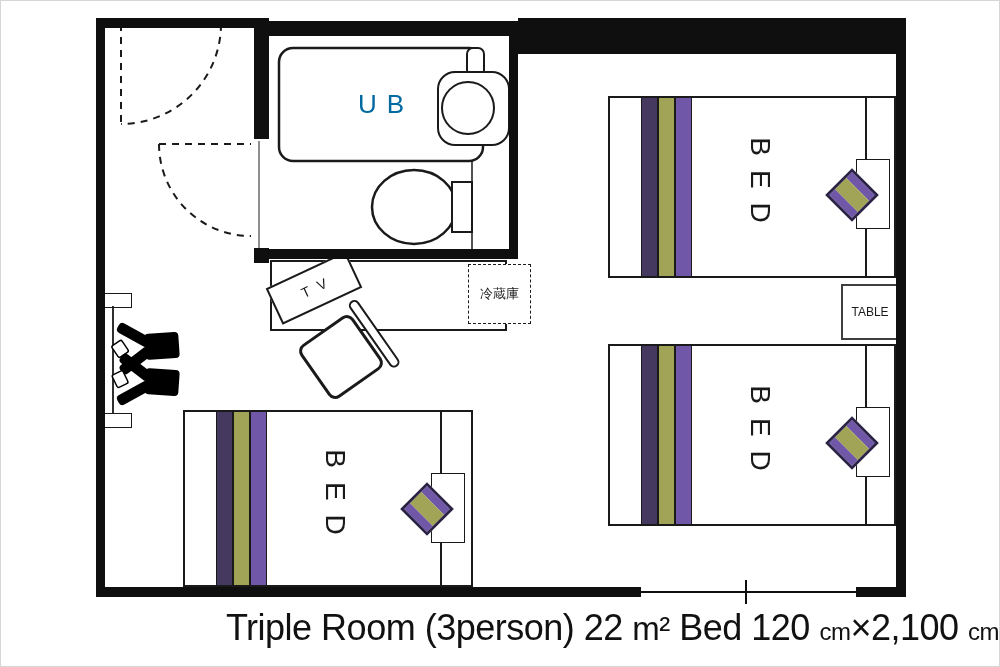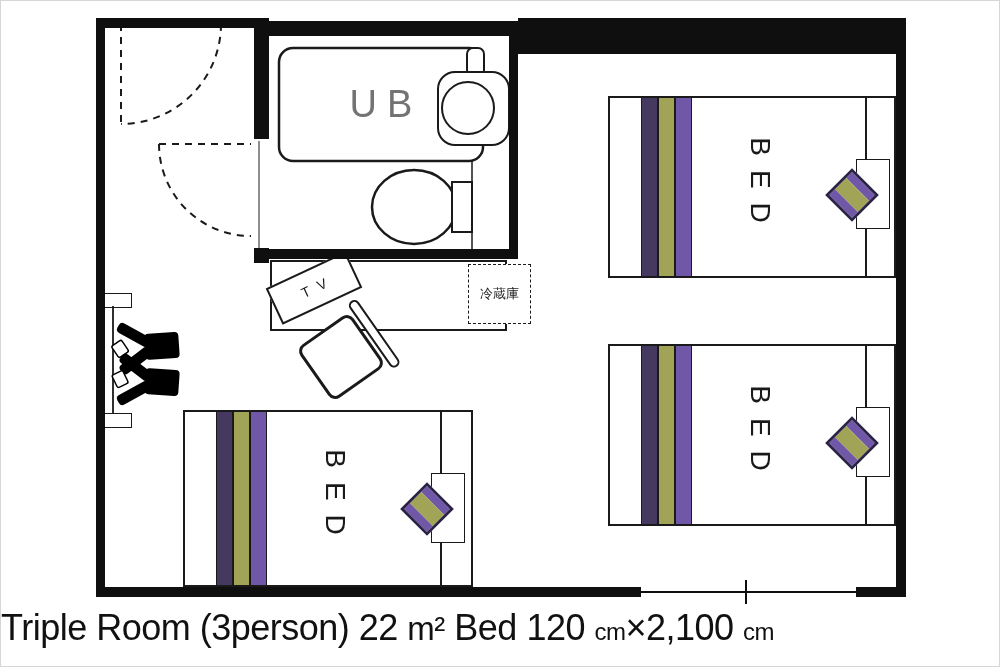--- a/index.html
+++ b/index.html
@@ -28,23 +28,23 @@
   .counter{position:absolute;left:269px;top:259px;width:233px;height:67px;border:2px solid #1a1a1a;background:#fff;}
   .tv-box{position:absolute;left:269px;top:267px;width:84px;height:36px;border:2px solid #1a1a1a;background:#fff;
     transform:rotate(-25deg);display:flex;align-items:center;justify-content:center;}
   .tv-box span{font-size:14px;letter-spacing:9px;padding-left:9px;}
   .fridge{position:absolute;left:440px;top:263px;width:61px;height:58px;border:1.5px dashed #1a1a1a;background:#fff;
     display:flex;align-items:center;justify-content:center;font-size:13px;letter-spacing:0;margin-left:27px;}
   .table-box{position:absolute;left:840px;top:283px;width:54px;height:52px;border:2px solid #3f3f3f;background:#fff;
     display:flex;align-items:center;justify-content:center;font-size:12px;color:#1a1a1a;}
   .desk-support{position:absolute;width:30px;height:13px;border:1.5px solid #1a1a1a;background:#fff;}
   .ub-label{position:absolute;left:330px;top:84px;width:90px;height:38px;display:flex;align-items:center;justify-content:center;
-    font-size:38px;letter-spacing:10px;padding-left:10px;color:#737373;}
+    font-size:26px;letter-spacing:10px;padding-left:10px;color:#0369a1;}
   
-  .caption{position:absolute;left:0;top:606px;width:100%;text-align:left;font-size:36px;letter-spacing:-0.5px;color:#111;white-space:nowrap;}
+  .caption{position:absolute;left:0;top:606px;width:100%;text-align:right;font-size:36px;letter-spacing:-0.5px;color:#111;white-space:nowrap;}
   .caption .u{font-size:24px;}
   .caption .m2{font-size:33px;}
   svg{position:absolute;left:0;top:0;}
 </style>
 </head>
 <body>
 
 <div class="frame">
 
   <div class="bed" style="left:607px;top:95px;width:288px;height:182px">
@@ -88,20 +88,23 @@
         <div class="pb3"></div>
       </div>
   </div>
 
   <div class="counter"></div>
   <div class="tv-box">
       <span>TV</span>
     </div>
   <div class="fridge">
       <span>冷蔵庫</span>
+    </div>
+  <div class="table-box">
+      <span>TABLE</span>
     </div>
   <div class="desk-support" style="left:99px;top:292px;"></div>
   <div class="desk-support" style="left:99px;top:412px;"></div>
 
   <svg width="1000" height="667" viewBox="0 0 1000 667">
 
     <path d="M120 23 L120 123" fill="none" stroke="#1a1a1a" stroke-width="2" stroke-dasharray="7 6"></path>
     <path d="M220 23 A100 100 0 0 1 120 123" fill="none" stroke="#1a1a1a" stroke-width="2" stroke-dasharray="7 6"></path>
 
     <path d="M158 143 L250 143" fill="none" stroke="#1a1a1a" stroke-width="2" stroke-dasharray="7 6"></path>

